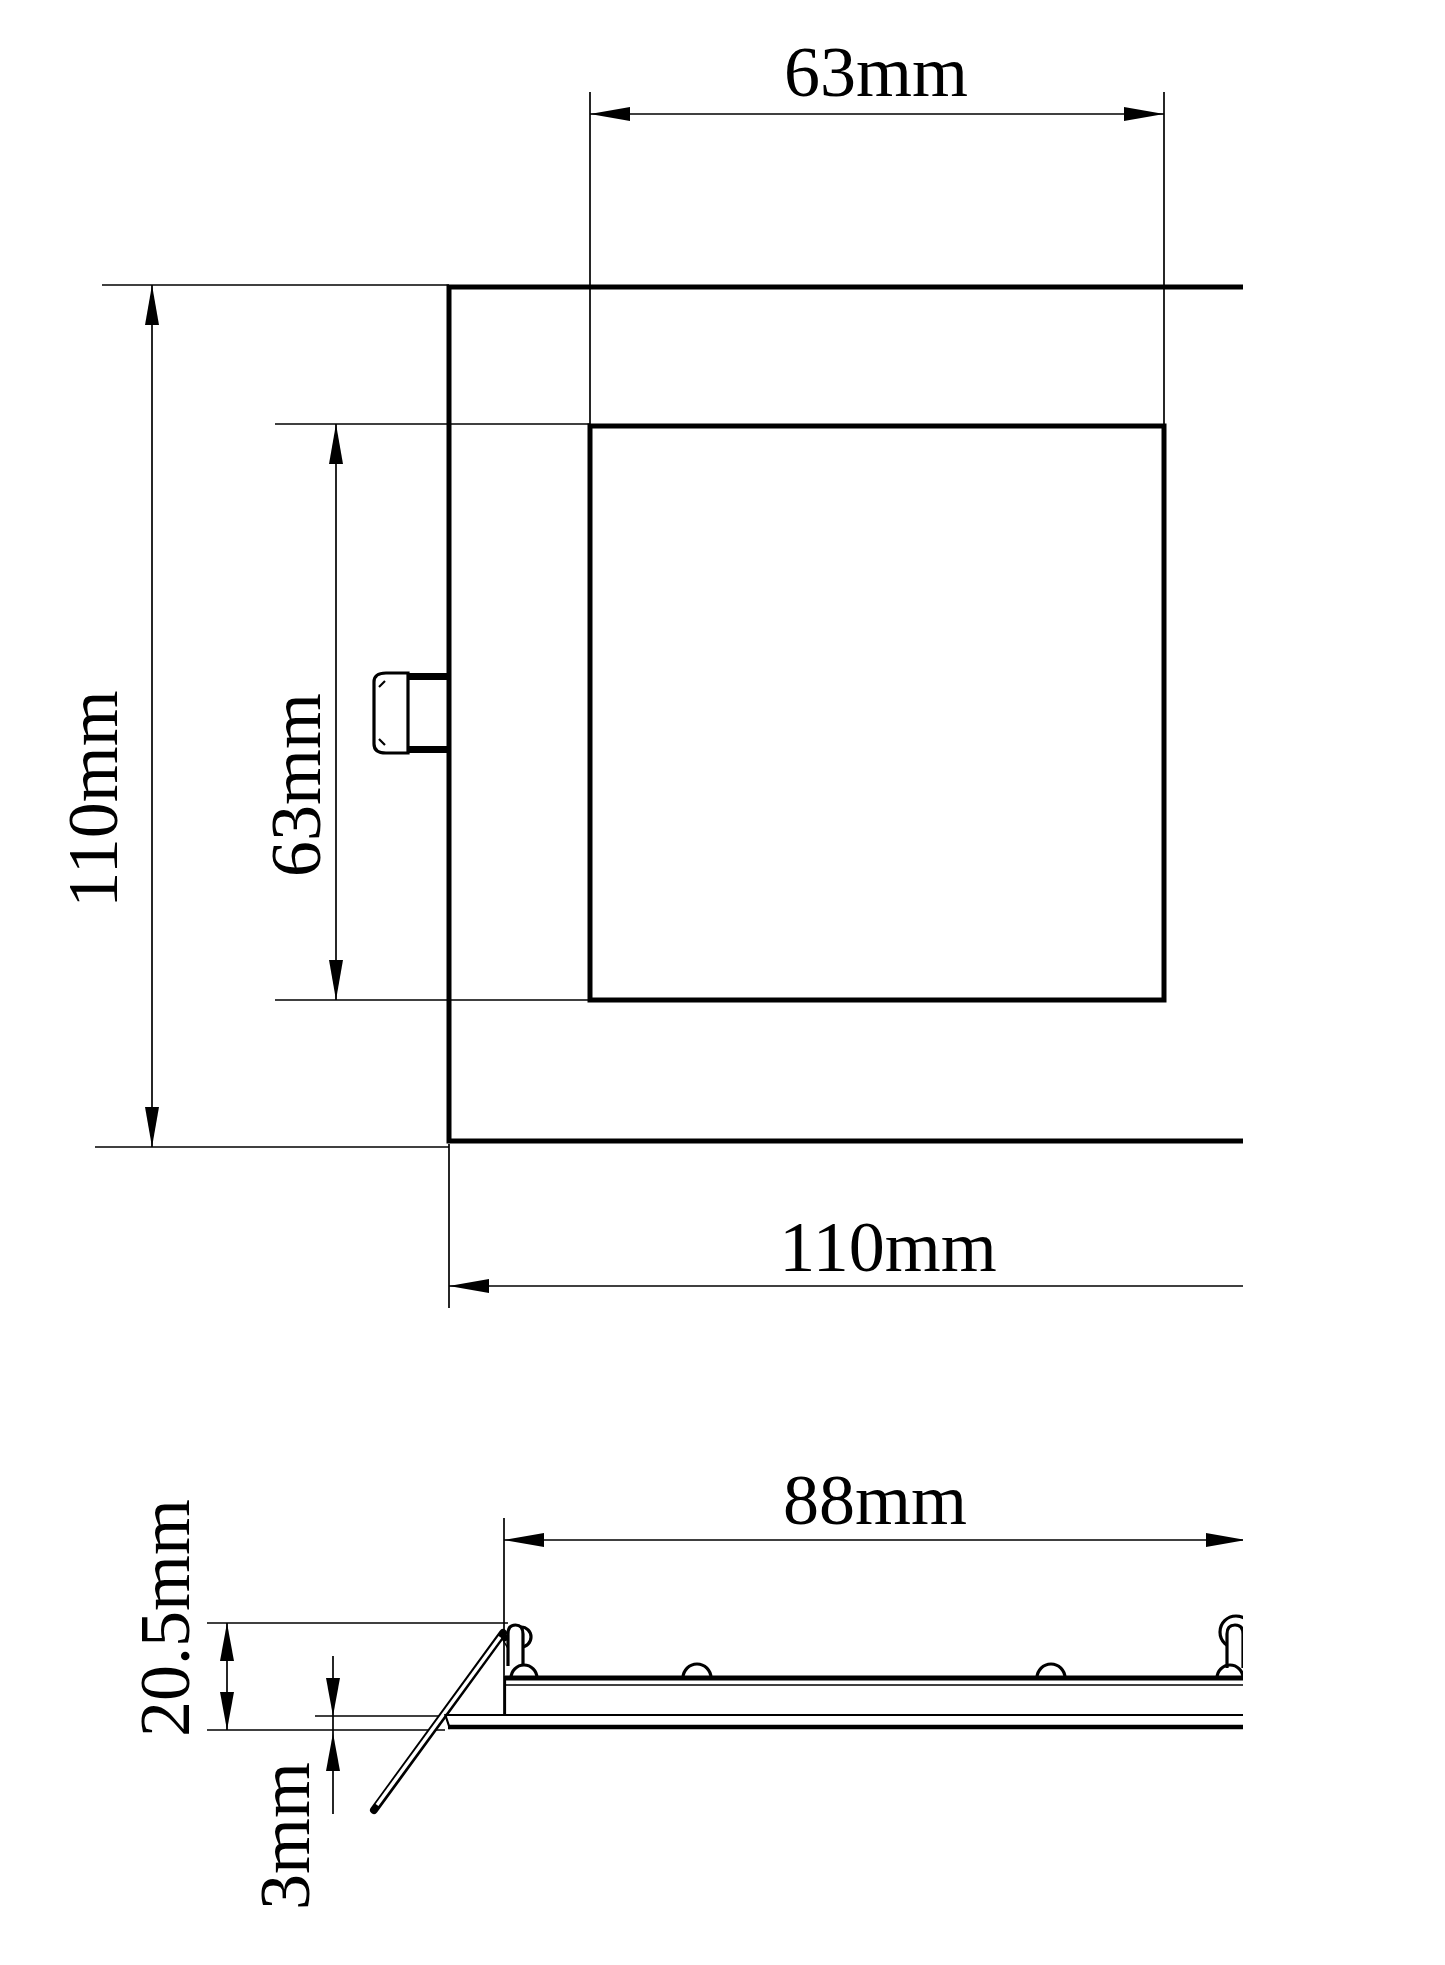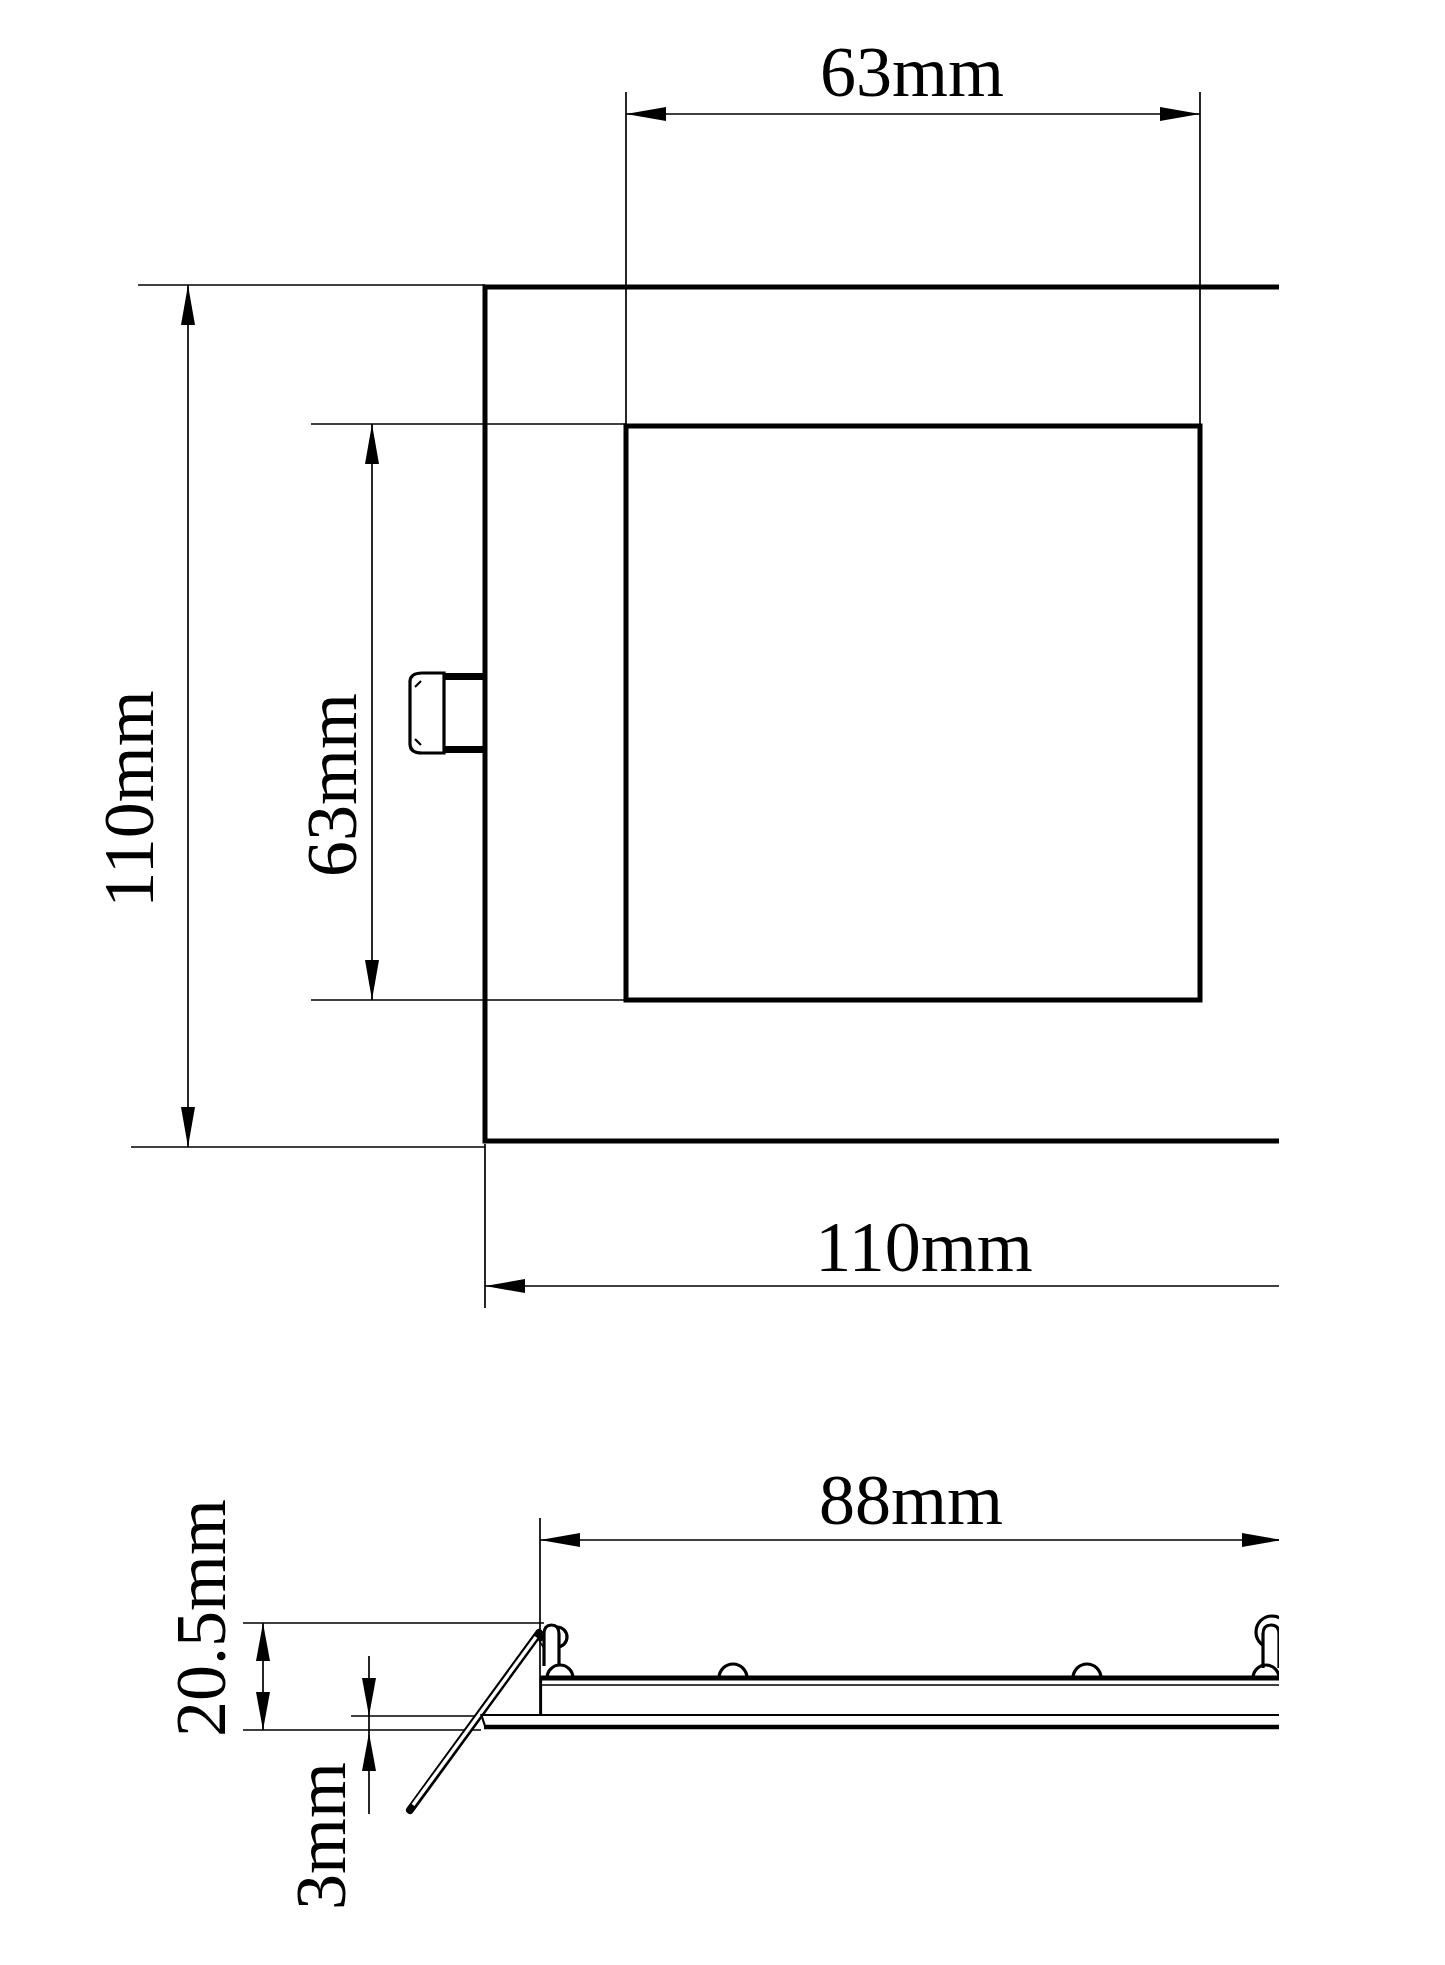--- a/index.html
+++ b/index.html
@@ -1,16 +1,16 @@
 <!DOCTYPE html>
 <html><head>
 <meta charset="utf-8">
 <style>
   html,body{margin:0;padding:0;background:#ffffff;}
-  .page{width:1243px;height:1965px;position:relative;background:#ffffff;overflow:hidden;padding-left:36px;}
+  .page{width:1243px;height:1965px;position:relative;background:#ffffff;overflow:hidden;}
   svg{display:block;}
   .thick{stroke:#000;stroke-width:5;fill:none;}
   .med{stroke:#000;stroke-width:3.2;fill:none;}
   .med45{stroke:#000;stroke-width:4.5;fill:none;}
   .thin{stroke:#000;stroke-width:1.7;fill:none;}
   .thin2{stroke:#000;stroke-width:2.2;fill:none;}
   .arrow{fill:#000;stroke:none;}
   .whitefill{fill:#fff;stroke:#000;stroke-width:3.2;}
   .springmain{stroke:#000;stroke-width:8;stroke-linecap:round;fill:none;}
   .springcore{stroke:#fff;stroke-width:3.4;stroke-linecap:butt;fill:none;}

